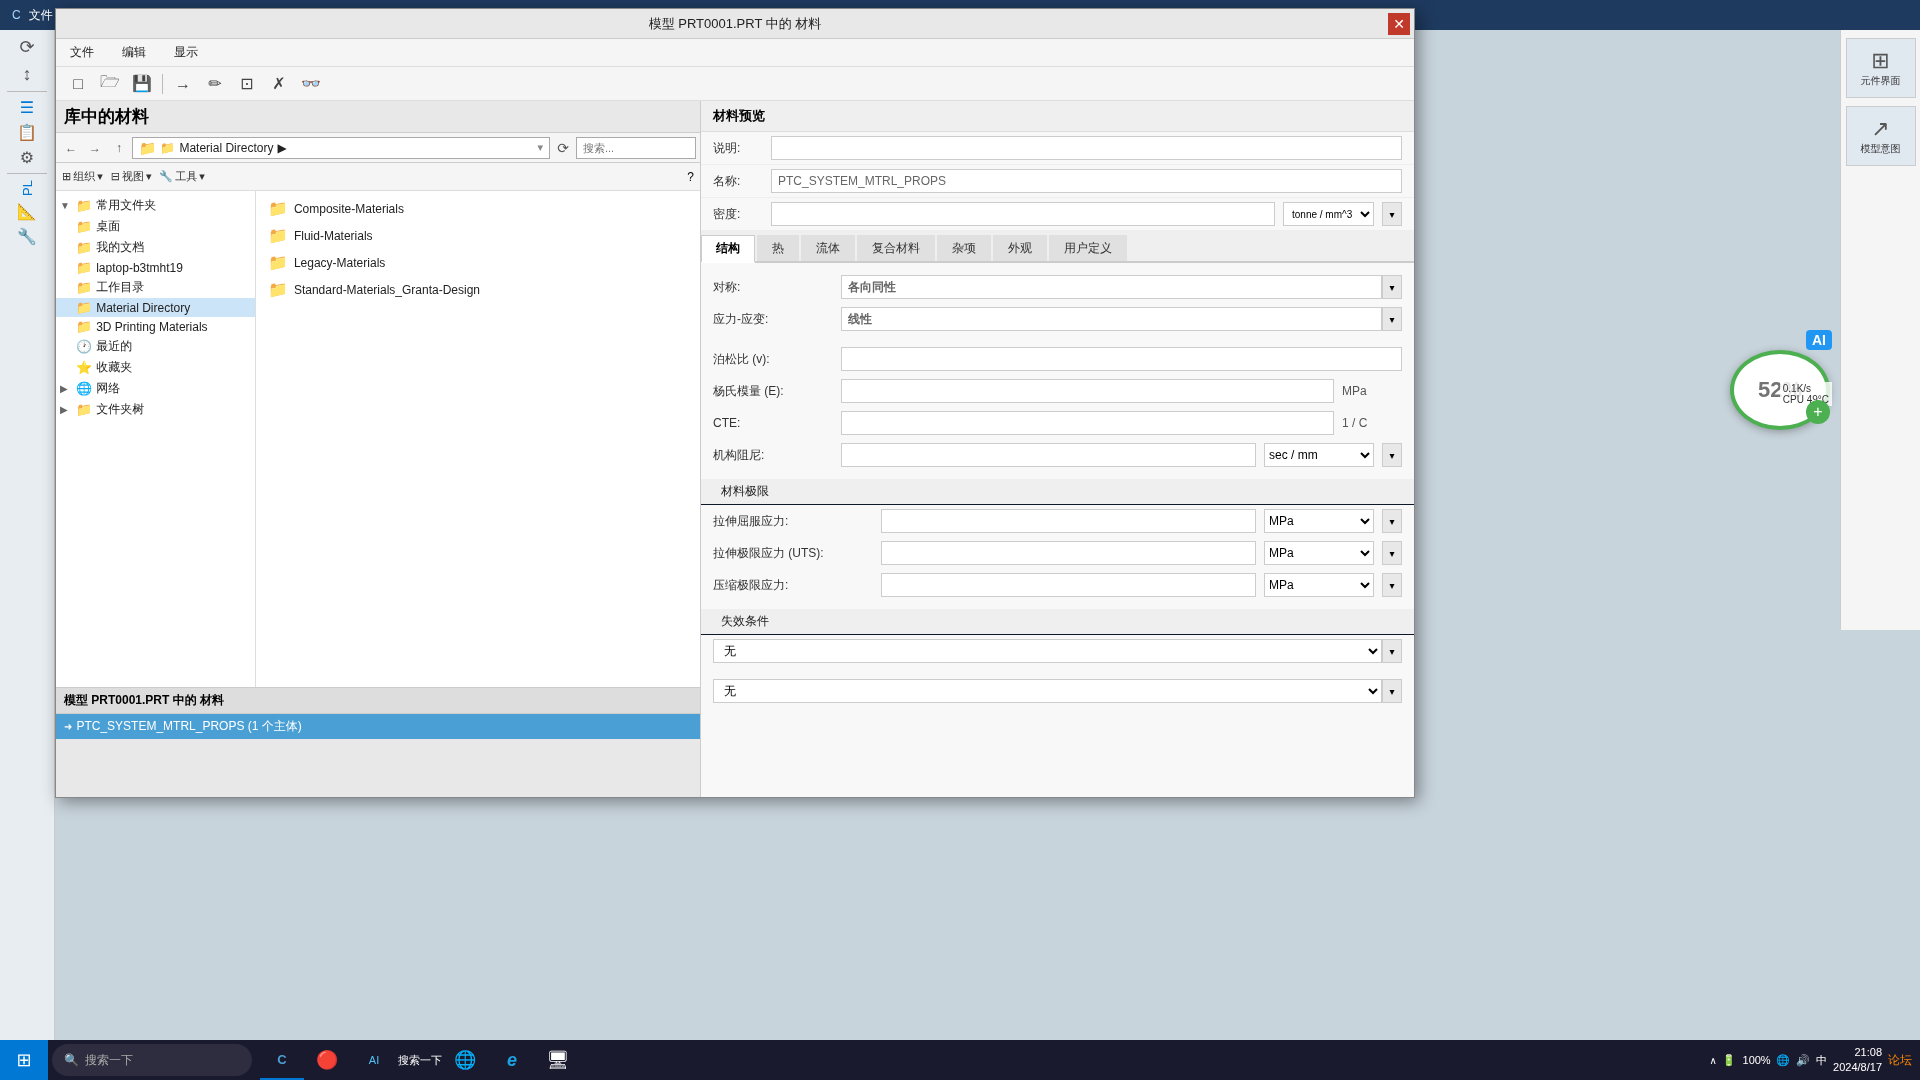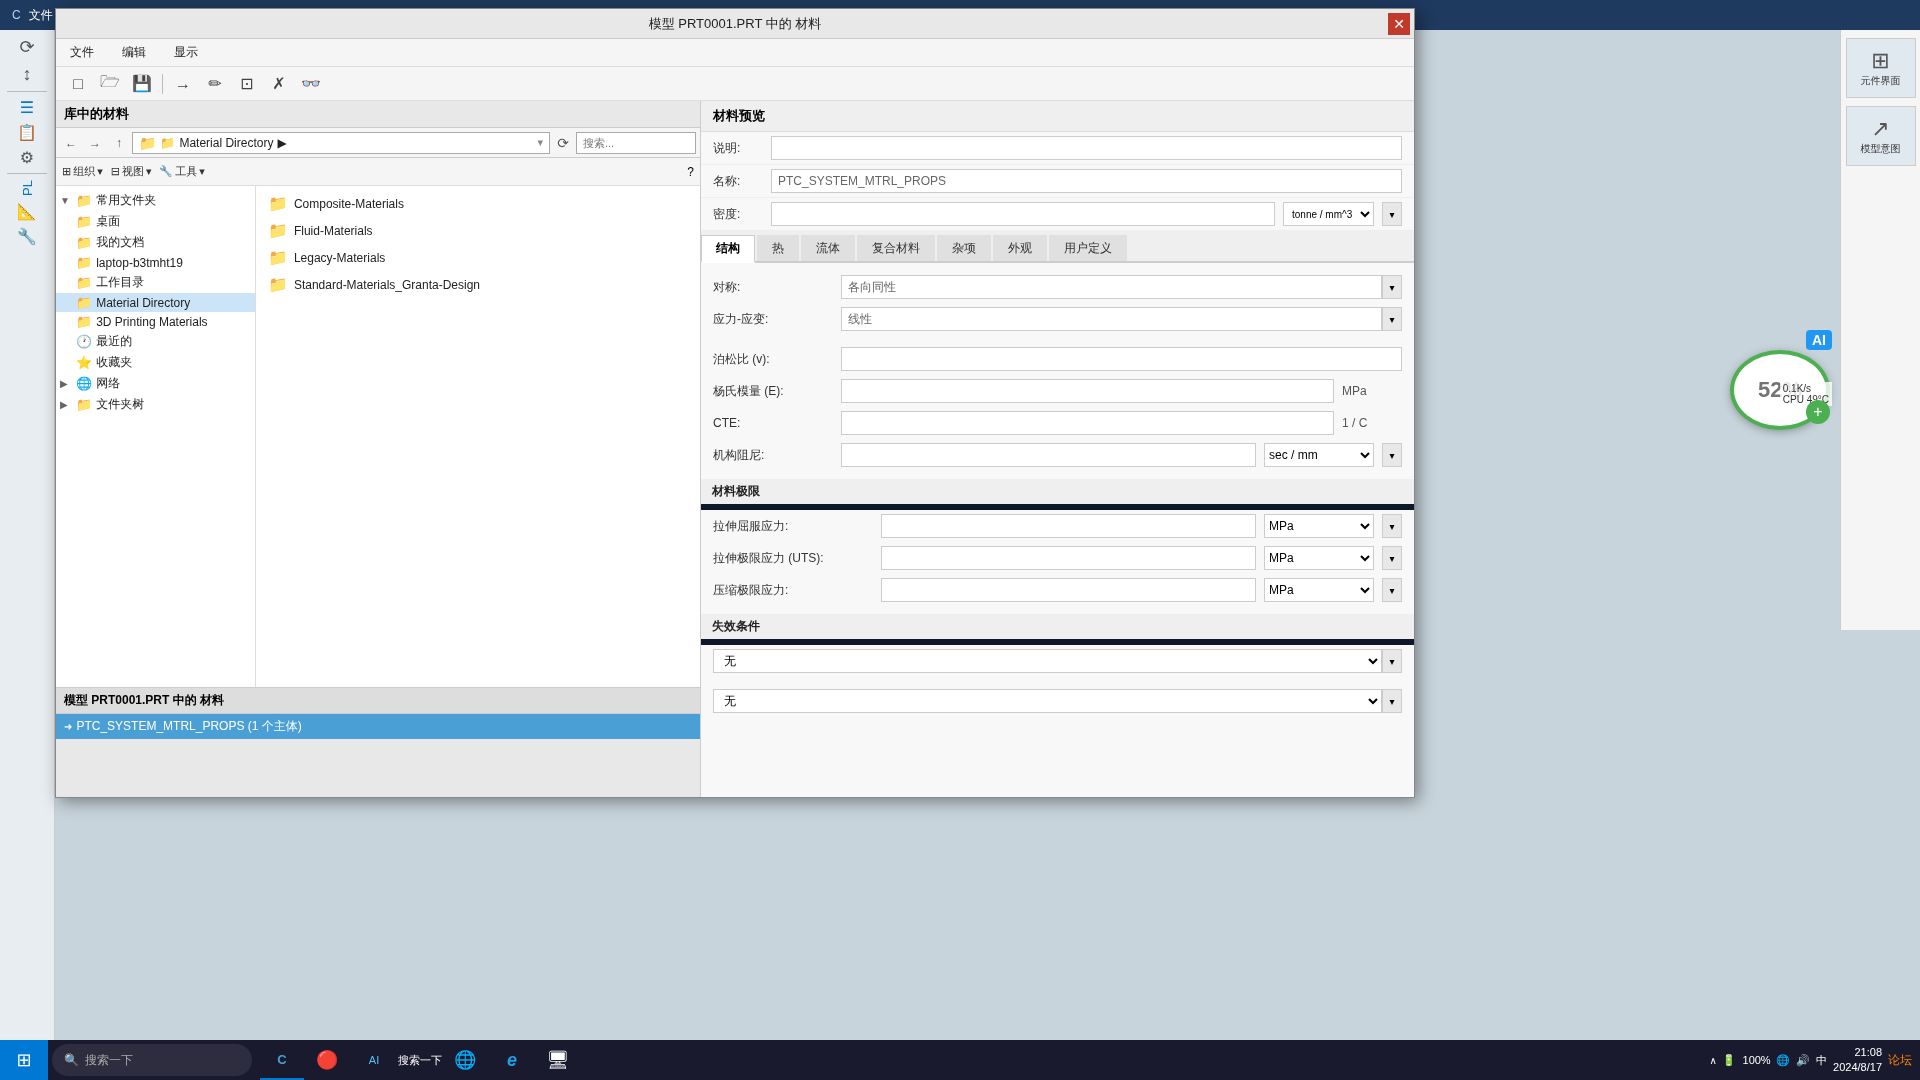--- a/index.html
+++ b/index.html
@@ -289,21 +289,21 @@
     .file-browser {
       width: 645px;
       border-right: 1px solid #ccc;
       display: flex;
       flex-direction: column;
       background: #fff;
     }
     .file-browser-header {
       background: #e8e8e8;
       padding: 4px 8px;
-      font-size: 13px;
+      font-size: 17px;
       font-weight: bold;
       border-bottom: 1px solid #ccc;
     }
     .address-bar {
       height: 30px;
       background: #f5f5f5;
       border-bottom: 1px solid #ccc;
       display: flex;
       align-items: center;
       padding: 0 4px;
@@ -510,25 +510,25 @@
       margin-bottom: -2px;
     }
 
     
     .tab-content {
       flex: 1;
       overflow-y: auto;
       padding: 8px 0;
     }
     .section-header {
-      padding: 4px 11px;
-      font-size: 12px;
-      font-weight: bold;
+      padding: 4px 20px;
+      font-size: 12px;
+      font-weight: normal;
       color: #222;
-      border-bottom: 6px solid #0f172a;
+      border-bottom: 1px solid #0f172a;
       background: #efefef;
     }
     .field-row {
       display: flex;
       align-items: center;
       padding: 4px 12px;
       gap: 8px;
       min-height: 30px;
     }
     .field-label {
@@ -578,20 +578,21 @@
       flex: 1;
       gap: 0;
     }
     .field-select {
       flex: 1;
       height: 24px;
       border: 1px solid #ccc;
       background: white;
       font-size: 12px;
       padding: 0 6px;
+      font-weight: bold;
     }
     .failure-select {
       flex: 1;
       height: 24px;
       border: 1px solid #ccc;
       background: white;
       font-size: 12px;
       padding: 0 6px;
     }
   </style>

